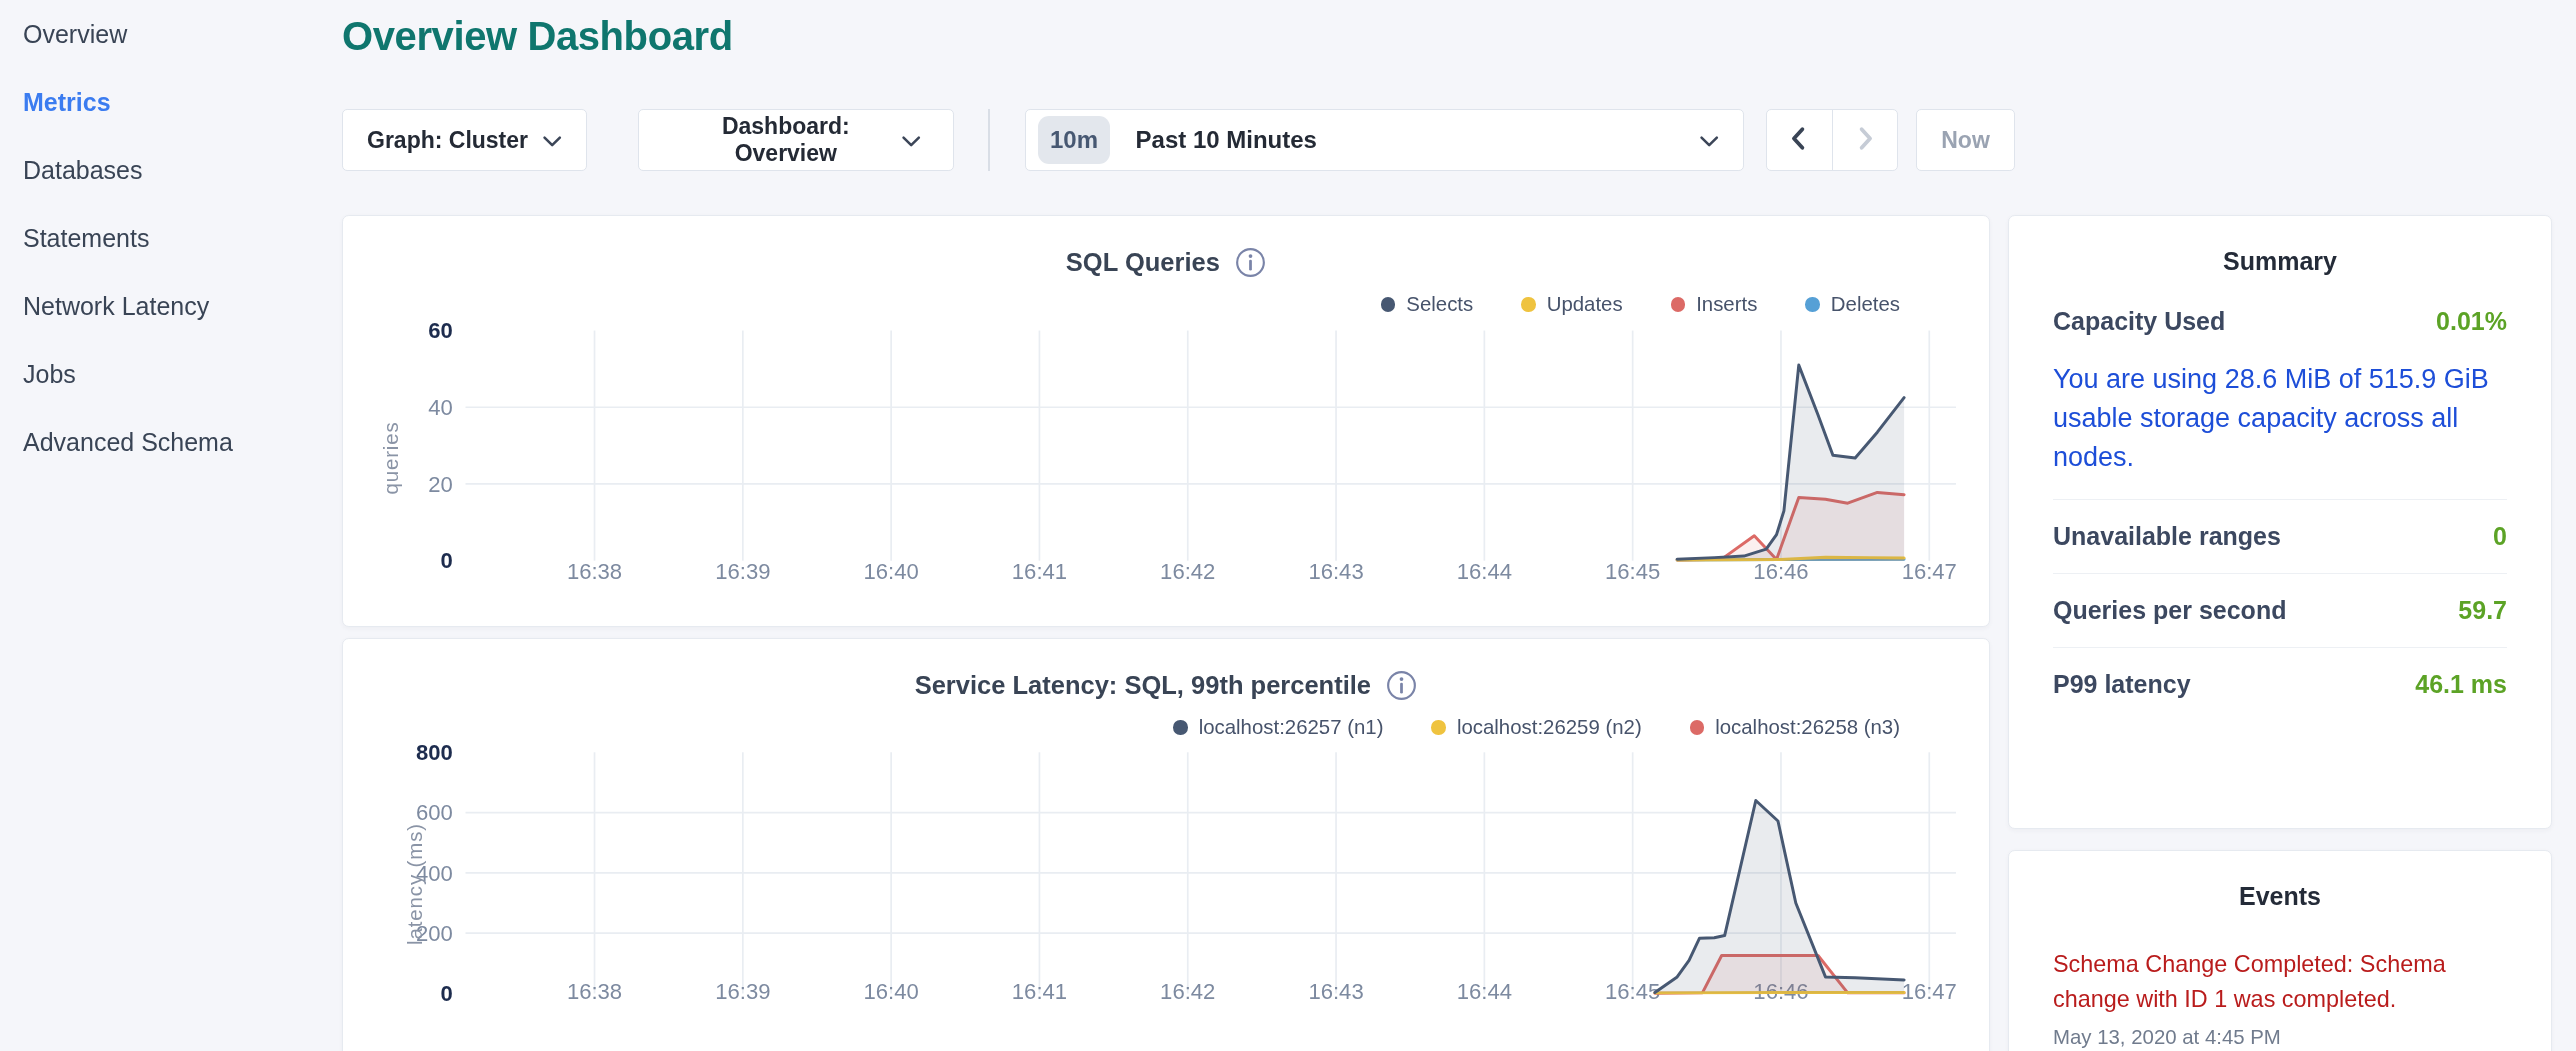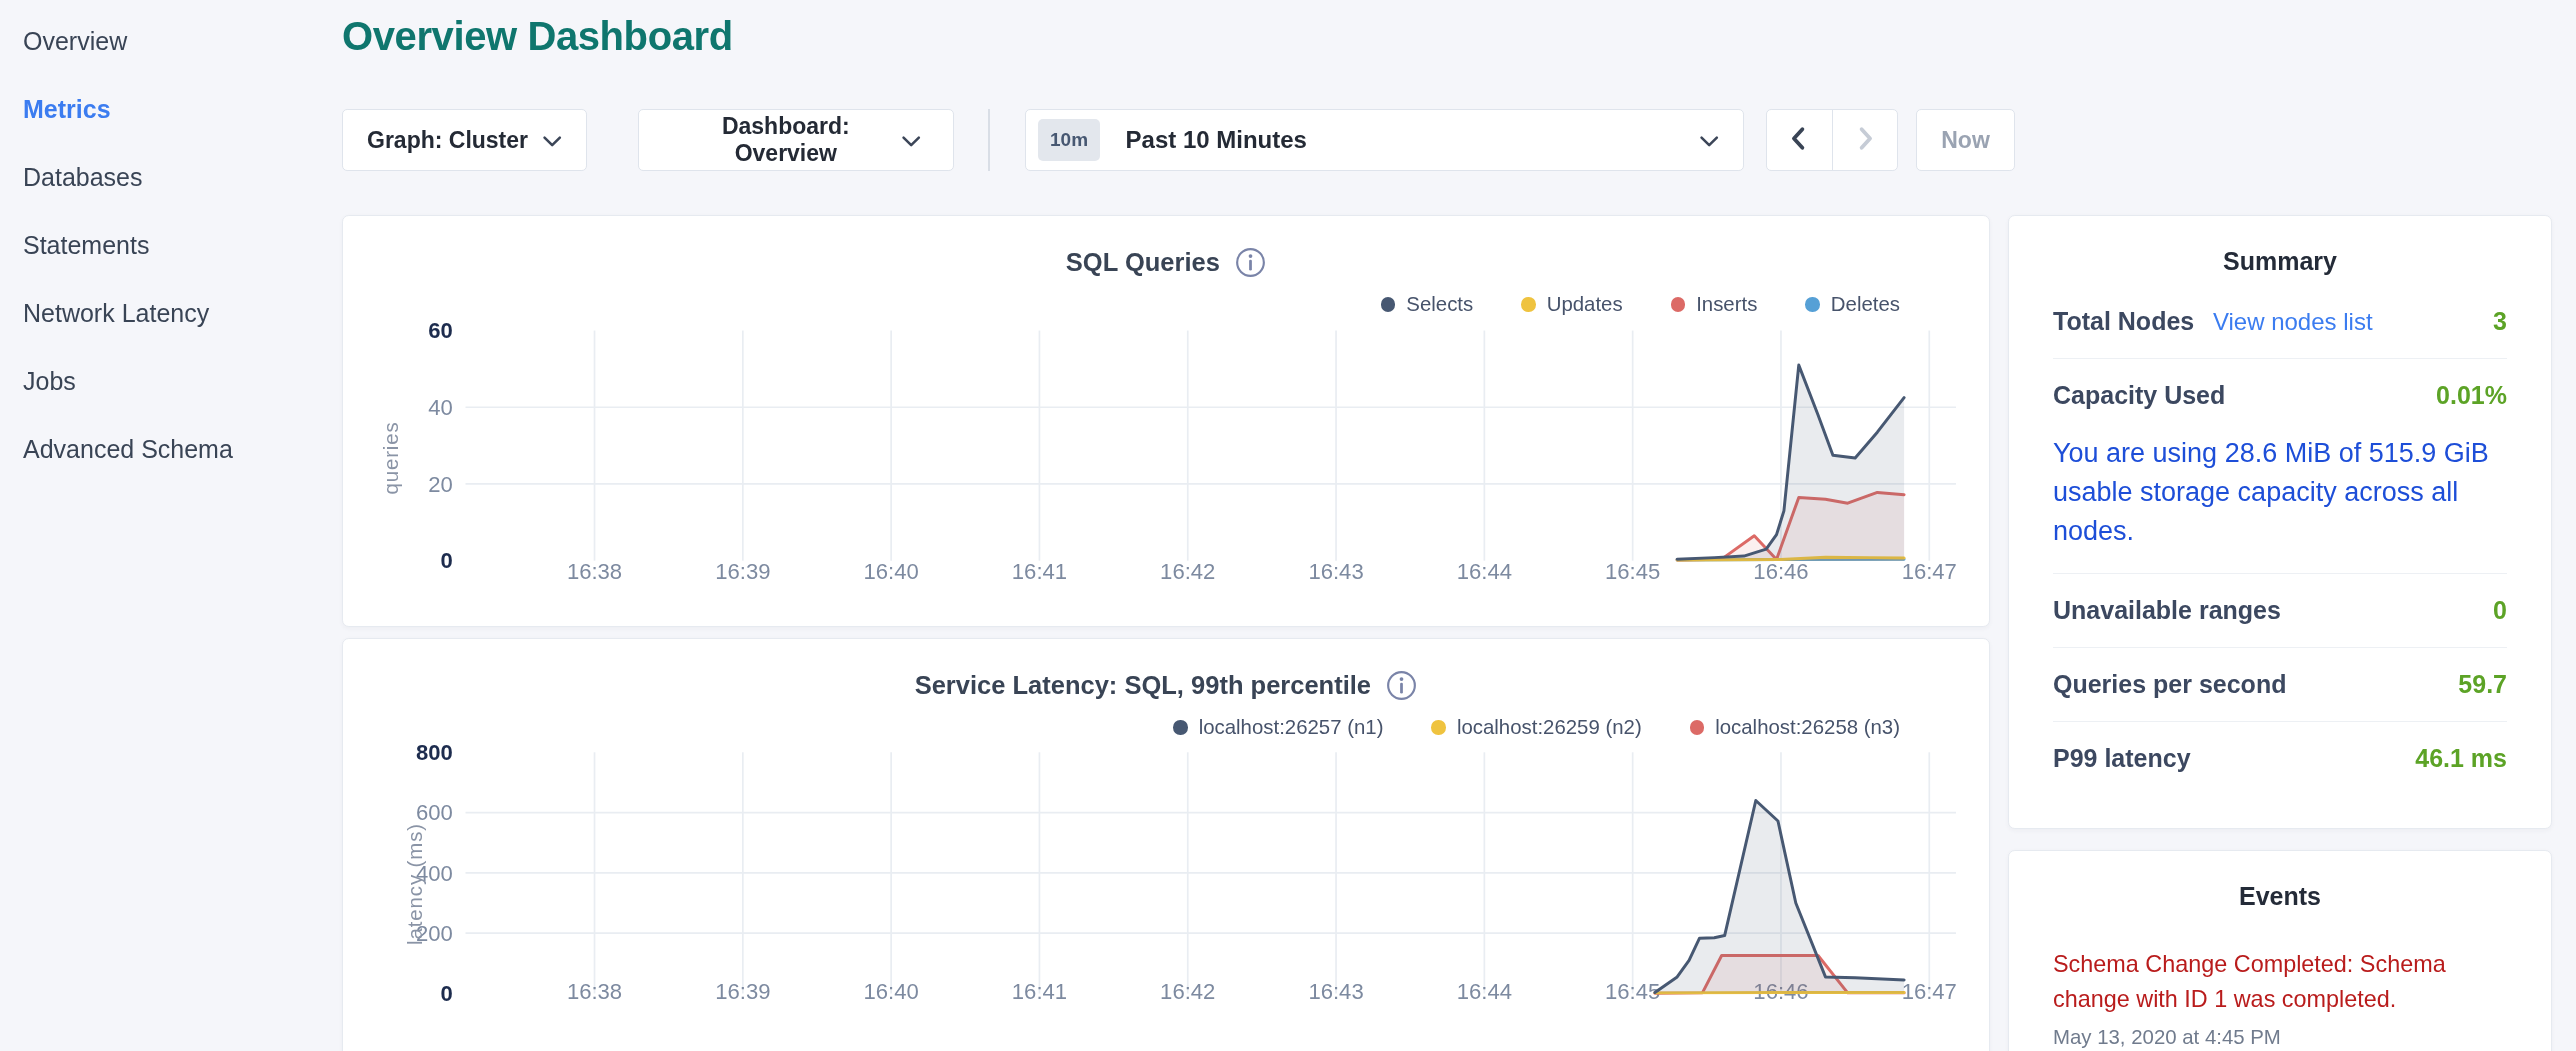--- a/index.html
+++ b/index.html
@@ -1,34 +1,34 @@
 <!DOCTYPE html>
 <html style="font-size:13.6px"><head>
 <meta charset="utf-8">
 <style>
   * { margin:0; padding:0; box-sizing:border-box; }
   html,body { background:#f5f6fa; font-family:"Liberation Sans","DejaVu Sans",sans-serif; }
   .app { position:relative; width:2576px; height:1051px; overflow:hidden; background:#f5f6fa; color:#394455; }
 
   
-  .sidebar { position:absolute; left:0; top:0; width:276px; height:100%; padding-top:7px; }
+  .sidebar { position:absolute; left:0; top:0; width:276px; height:100%; padding-top:0; }
   .nav-item { height:68px; line-height:68px; padding-left:23px; font-size:25px; color:#394455; cursor:pointer; white-space:nowrap; }
   .nav-item.active { color:#3b7cf0; font-weight:bold; }
 
   
   .main { position:absolute; left:342px; top:0; width:1648px; height:100%; }
   h1.page-title { position:absolute; left:0; top:13.6px; font-size:40px; font-weight:600; letter-spacing:-0.4px; color:#0f766e; }
 
   .controls { position:absolute; left:0; top:109px; height:56px; width:100%; }
   .ctl { position:absolute; top:0; height:62px; background:#fff; border:1.7px solid #dfe4ec; border-radius:5.1px; display:flex; align-items:center; cursor:pointer; font-size:23px; font-weight:bold; color:#242a35; }
   .select-graph { left:0; width:245px; padding:0 24px; justify-content:space-between; }
   .select-dashboard { left:296px; width:316px; padding:0 32px; justify-content:space-between; }
   .vdivider { position:absolute; left:646px; top:0; width:1.7px; height:62px; background:#d9dee6; }
   .timebox { left:683px; width:719px; padding:0 24px 0 12px; }
-  .time-badge { background:#e3e7ed; border-radius:5px; font-size:19px; font-weight:bold; color:#475872; padding:10.2px 12px; }
+  .time-badge { background:#e3e7ed; border-radius:11px; font-size:24px; font-weight:bold; color:#475872; padding:10.2px 12px; }
   .time-label { margin-left:25.5px; font-size:24px; }
   .timebox .chev { margin-left:auto; }
   .arrow-group { position:absolute; left:1424px; top:0; width:132px; height:62px; background:#fff; border:1.7px solid #dfe4ec; border-radius:5.1px; display:flex; }
   .arrow-btn { flex:1; display:flex; align-items:center; justify-content:center; background:none; border:none; cursor:pointer; }
   .arrow-btn.prev { border-right:1.7px solid #dfe4ec; }
   .now-btn { position:absolute; left:1574px; top:0; width:99px; height:62px; background:#fff; border:1.7px solid #dfe4ec; border-radius:5.1px; color:#9aa3b2; font-size:23px; font-weight:bold; cursor:default; }
 
   
   .card { position:absolute; background:#fff; border:1.7px solid #e6eaf0; border-radius:6.8px; box-shadow:0 1.7px 4.3px rgba(40,50,70,0.04); }
   .chart-card-1 { left:0; top:215px; width:1648px; height:412px; }
@@ -268,27 +268,20 @@
       </div>
     </section>
   </main>
 
   <aside class="rightcol">
     <section class="card summary-card">
       <h3 class="panel-heading">Summary</h3>
       <div class="stats">
         <div class="stat">
           <div class="stat-head">
-            <span class="stat-title">Total Nodes</span>
-            <a class="stat-link">View nodes list</a>
-            <span class="stat-value">3</span>
-          </div>
-        </div>
-        <div class="stat">
-          <div class="stat-head">
             <span class="stat-title">Capacity Used</span>
             <span class="stat-value">0.01%</span>
           </div>
           <p class="stat-desc">You are using 28.6 MiB of 515.9 GiB usable storage capacity across all nodes.</p>
         </div>
         <div class="stat">
           <div class="stat-head">
             <span class="stat-title">Unavailable ranges</span>
             <span class="stat-value">0</span>
           </div>

